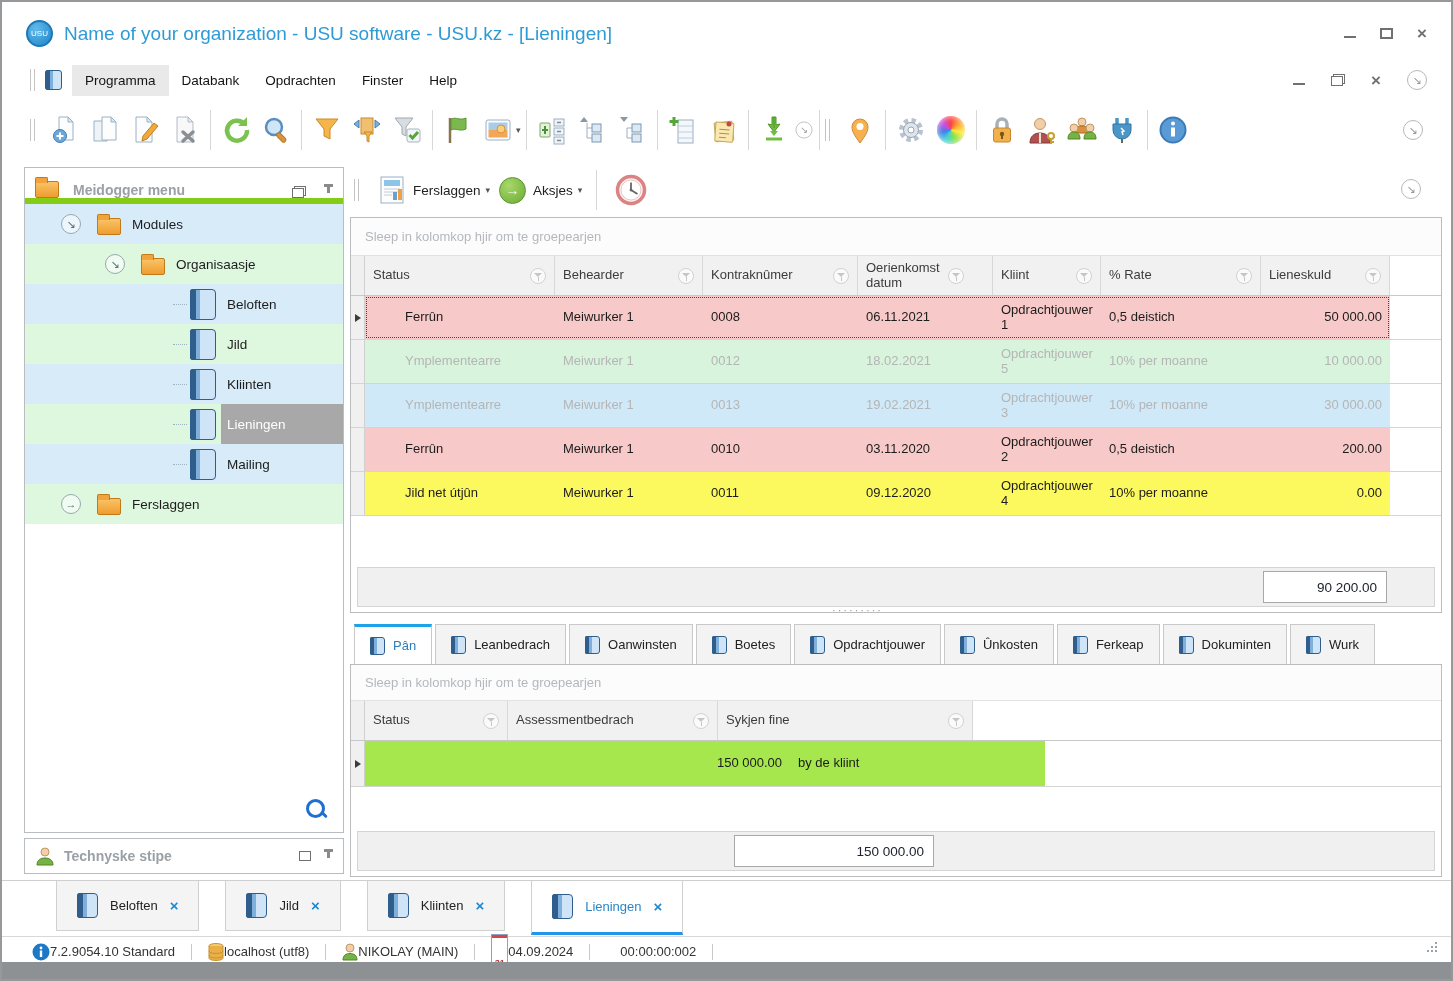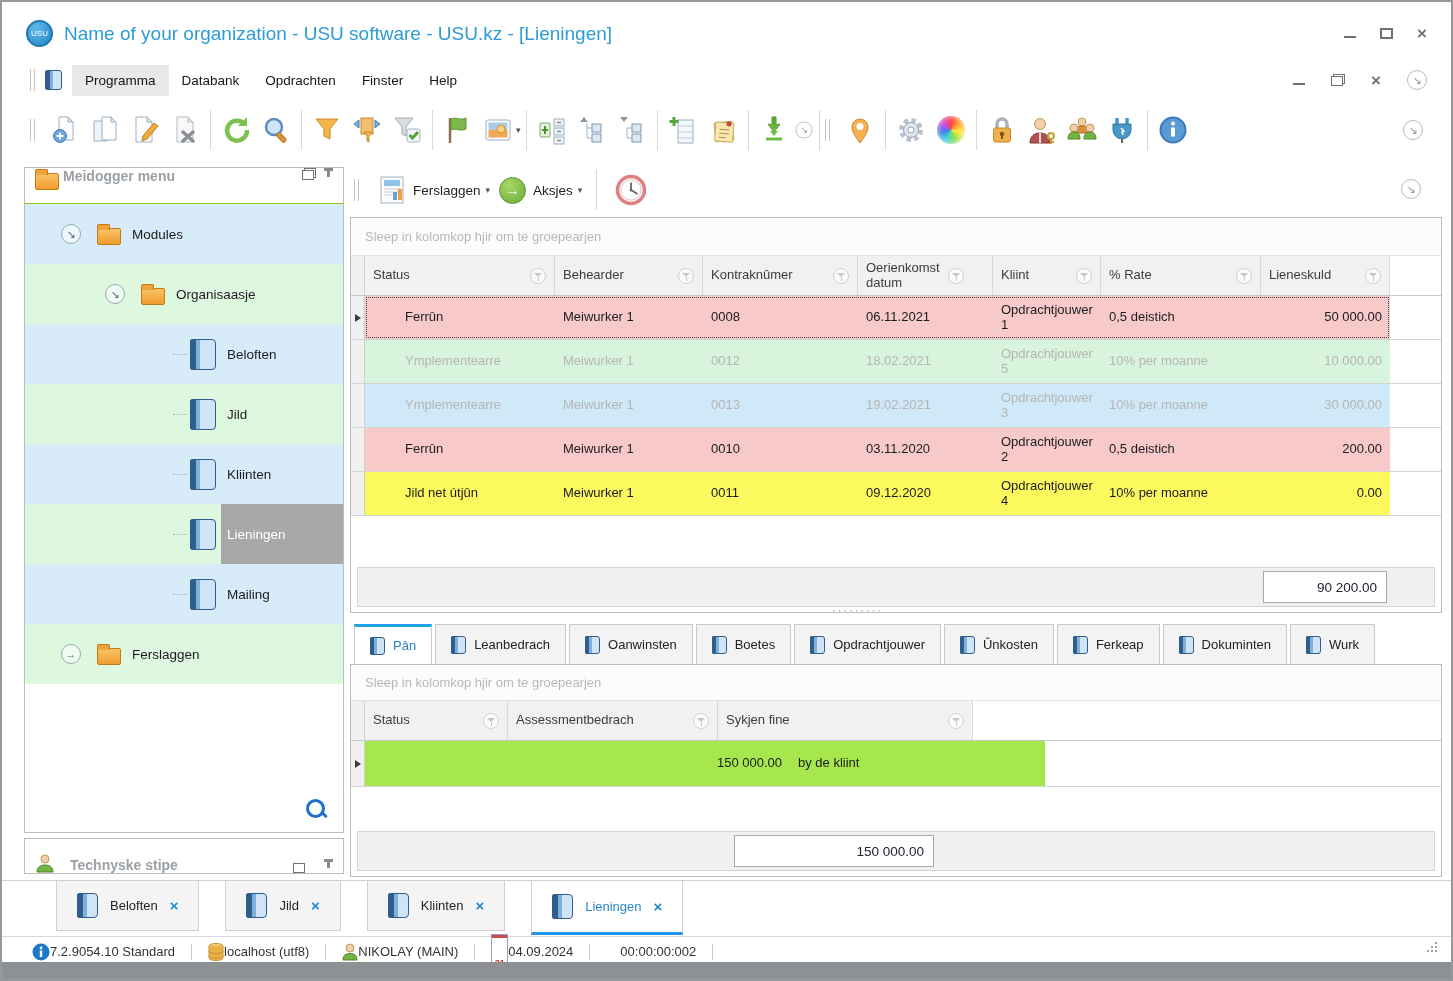--- a/index.html
+++ b/index.html
@@ -39,48 +39,48 @@
 .tbtn{width:40px;height:42px;display:flex;align-items:center;justify-content:center;flex:none}
 .tsep{width:1px;height:40px;background:#d8d8d8;margin:0 5px;flex:none}
 .dd-caret{font-size:9px;color:#555;margin-left:-2px}
 .dd-caret::before{content:"▾"}
 .colorwheel{width:28px;height:28px;border-radius:50%;
   background:conic-gradient(#ff4040,#ffa030,#ffe940,#8ae24a,#3fd4d4,#3f7fe8,#c84ae0,#ff4040);
   box-shadow:inset 0 0 6px rgba(255,255,255,.85)}
 
 
 .sidebar{position:absolute;left:22px;top:165px;width:320px;height:666px;border:1px solid #b9bdc0;background:#fff}
-.sb-header{height:36px;border-bottom:1px solid #84cc16;display:flex;align-items:flex-start;padding:0 10px;gap:4px}
+.sb-header{height:36px;border-bottom:6px solid #84cc16;display:flex;align-items:flex-end;padding:0 10px;gap:14px}
 .sb-title{color:#9aa0a5;font-weight:bold;font-size:14px;flex:1}
 .folder{position:relative;width:24px;height:17px;background:linear-gradient(#f9c469,#ef9c2e);
   border:1px solid #c27a16;border-radius:2px;margin-top:5px;flex:none}
 .folder::before{content:"";position:absolute;top:-5px;left:-1px;width:11px;height:5px;background:#f2a33c;
   border:1px solid #c27a16;border-bottom:none;border-radius:2px 2px 0 0}
 .pin{position:relative;width:9px;height:14px;margin-left:4px}
 .pin::before{content:"";position:absolute;top:1px;left:3px;width:3px;height:8px;background:#8a8a8a}
 .pin::after{content:"";position:absolute;top:0;left:0;width:9px;height:3px;background:#8a8a8a}
 .tree{position:relative}
-.trow{height:60px;display:flex;align-items:center;position:relative;font-size:13.5px;color:#1d1d1d}
+.trow{height:40px;display:flex;align-items:center;position:relative;font-size:13.5px;color:#1d1d1d}
 .trow:nth-child(odd){background:#d8ebf9}
 .trow:nth-child(even){background:#def7df}
 .expander{width:20px;height:20px;border:1px solid #98a8b0;border-radius:50%;display:flex;align-items:center;
   justify-content:center;color:#5e7078;font-size:11px;background:rgba(255,255,255,.55);flex:none}
 .exp-open::before{content:"↘"}
 .exp-closed::before{content:"→"}
 .book{width:26px;height:31px;border-radius:2px 4px 4px 2px;border:1px solid #2f5d8c;flex:none;
   background:linear-gradient(90deg,#2f5d8c 0 5px,#7fb0dc 5px 9px,#cfe4f6 9px)}
 .dot-stub{width:14px;border-top:1px dotted #a0b4c0;margin-right:3px;flex:none}
 .tlabel{margin-left:11px;position:relative;z-index:1}
 .sel-strip{position:absolute;left:196px;right:0;top:0;bottom:0;background:#a8a8a8}
 .trow.selected .tlabel{color:#fff}
 .sb-search{position:absolute;right:14px;bottom:10px;width:24px;height:24px}
 .sb-search::before{content:"";position:absolute;left:1px;top:1px;width:13px;height:13px;border:3px solid #1e6fd0;border-radius:50%}
 .sb-search::after{content:"";position:absolute;left:15px;top:15px;width:8px;height:3px;background:#1e6fd0;transform:rotate(45deg);border-radius:2px}
 .support{position:absolute;left:22px;top:836px;width:320px;height:36px;border:1px solid #b9bdc0;background:#fff;
-  display:flex;align-items:flex-end;padding:0 10px;gap:15px}
+  display:flex;align-items:center;padding:0 10px;gap:9px}
 
 
 .subbar{position:absolute;left:352px;top:166px;height:44px;display:flex;align-items:center;gap:9px}
 .subbtn{display:flex;align-items:center;gap:7px;font-size:13.5px;color:#222}
 .greencirc{width:27px;height:27px;border-radius:50%;background:radial-gradient(circle at 35% 30%,#a8d86a,#6aab33);
   border:1px solid #5a9430;color:#fff;font-weight:bold;display:flex;align-items:center;justify-content:center;font-size:14px}
 .greencirc::before{content:"→"}
 
 
 .panel{position:absolute;border:1px solid #b9bdc0;background:#fff}

